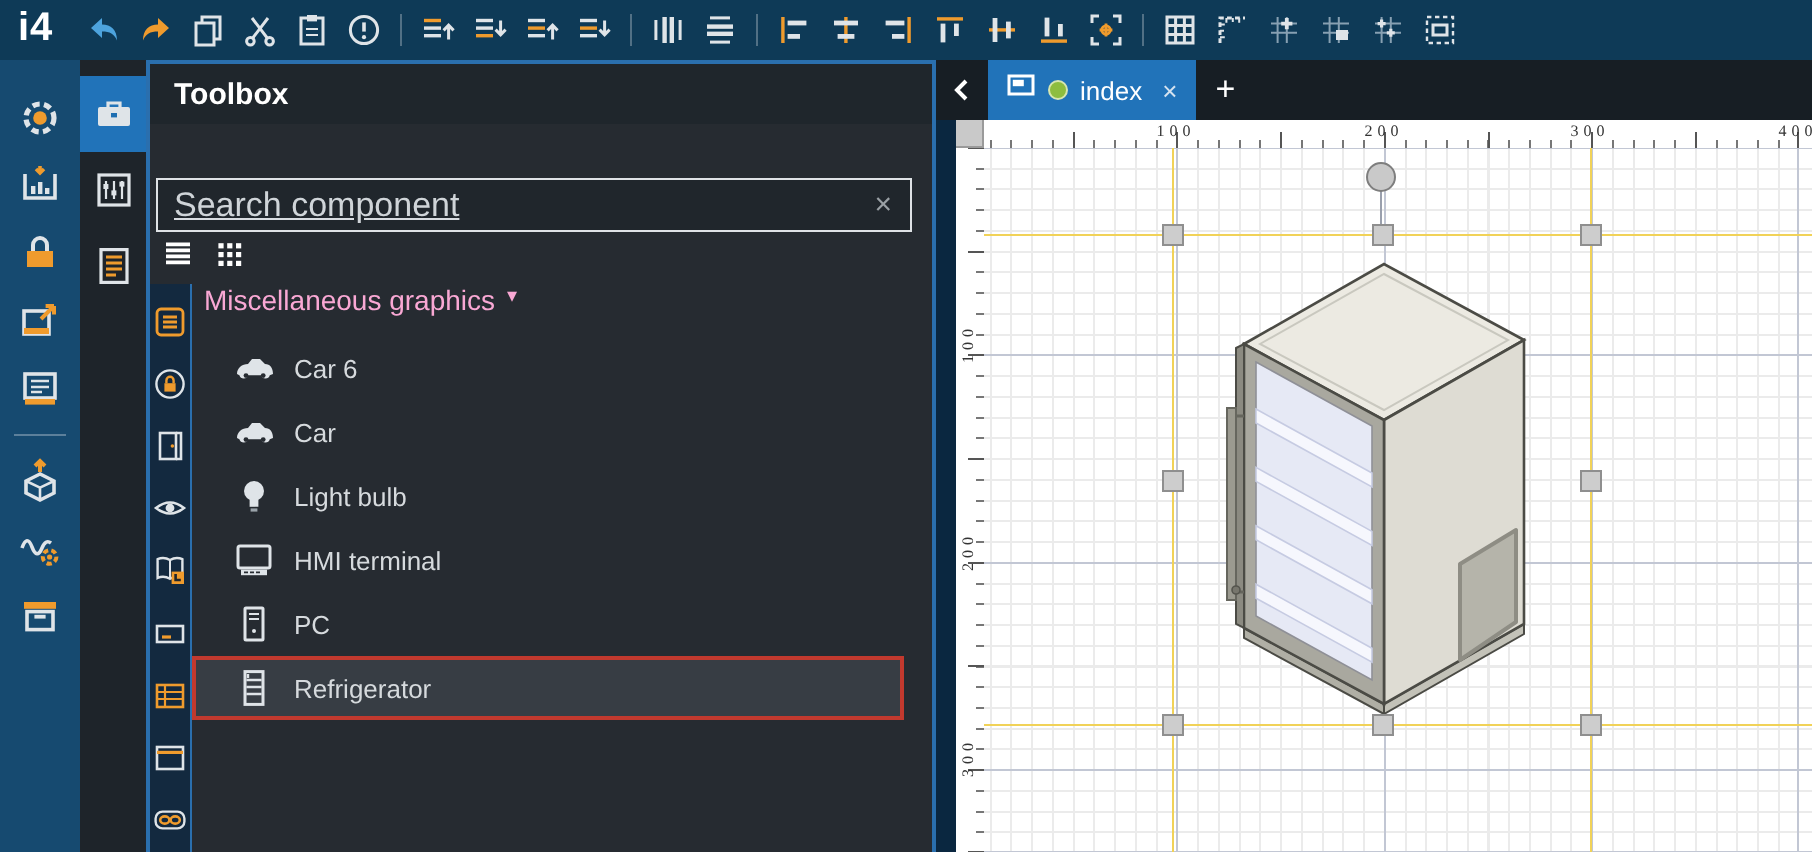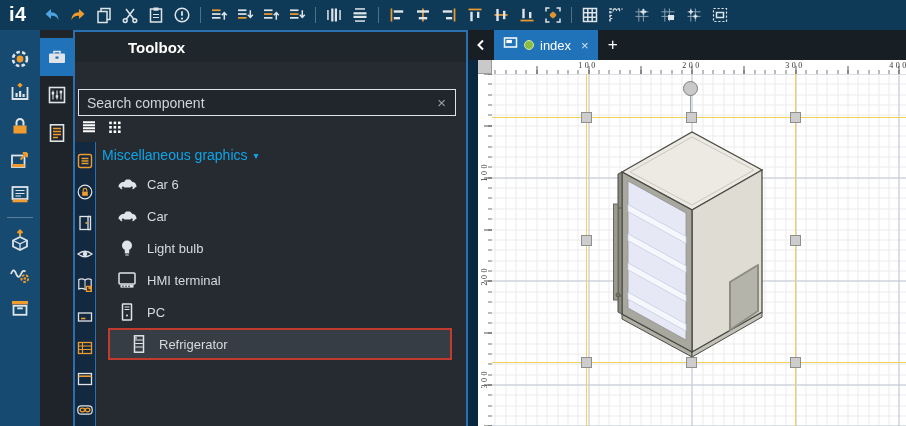--- a/index.html
+++ b/index.html
@@ -22,42 +22,42 @@
   
   #paneltabs { position:absolute; left:40px; top:30px; width:35px; bottom:0; background:#1e242a;
     border-right:2px solid #2a6fae; display:flex; flex-direction:column; padding-top:8px; }
   .ptab { width:33px; height:38px; display:flex; align-items:center; justify-content:center; cursor:pointer; }
   .ptab.active { background:#2173b9; }
 
   
   #toolbox { position:absolute; left:75px; top:30px; width:391px; bottom:0;
     background:#262b31; border-top:2px solid #2a6fae; }
   #tb-header { height:30px; background:#1f262c; display:flex; align-items:center; padding-left:12px; }
-  #tb-title { color:#fff; font-size:15px; font-weight:bold;margin-left:41px; }
+  #tb-title { color:#fff; font-size:15px; font-weight:bold; }
   #tb-search { position:absolute; left:3px; top:57px; width:378px; height:27px;
     border:1px solid #dfe3e6; background:#20262c; display:flex; align-items:center; }
   #tb-search input { flex:1; background:transparent; border:none; outline:none;
-    color:#d7dbe0; font-size:14px; padding:0 8px; font-family:"Liberation Sans", sans-serif; }
+    color:#d7dbe0; font-size:17px; padding:0 8px; font-family:"Liberation Sans", sans-serif;text-decoration:underline; }
   #tb-search input::placeholder { color:#cfd4d8; opacity:1; }
   #tb-search-clear { color:#9aa0a5; font-size:15px; padding:0 9px; cursor:pointer; }
   #tb-views { position:absolute; left:4px; top:86px; display:flex; gap:6px; }
   .vbtn { width:20px; height:18px; display:flex; align-items:center; justify-content:center; cursor:pointer; }
   #tb-body { position:absolute; left:0; top:110px; right:0; bottom:0; display:flex; }
   #cat-strip { width:21px; background:#13293f; border-right:1px solid #2a6fae;
     display:flex; flex-direction:column; align-items:center; padding-top:3px; flex:none; }
   .cat { width:21px; height:32px; display:flex; align-items:center; justify-content:center; cursor:pointer; }
   #comp-area { flex:1; background:#262b31; overflow:hidden; }
-  #group-header { height:26px; display:flex; align-items:center; padding-left:6px;
-    color:#0ea5e9; font-size:14px; cursor:pointer; }
+  #group-header { height:26px; display:flex; padding-left:6px;
+    color:#f9a8d4; font-size:14px; cursor:pointer; }
   #group-caret { margin-left:6px; font-size:10px; }
   .comp-row { height:32px; display:flex; align-items:center; padding-left:20px;
     margin-right:14px; cursor:pointer; }
   .comp-row .cicon { width:22px; display:flex; justify-content:center; }
   .comp-row .clabel { color:#d6dadd; font-size:13px; margin-left:9px; }
-  .comp-row.highlighted { background:#373d44; border:2px solid #c2392e; padding-left:18px;margin-left:12px; }
+  .comp-row.highlighted { background:#373d44; border:2px solid #c2392e; padding-left:18px; }
 
   
   #canvas { position:absolute; left:466px; top:30px; right:0; bottom:0;
     border-left:2px solid #2a6fae; background:#0a2740; }
   #tabbar { height:30px; background:#171e24; display:flex; align-items:stretch; }
   #back-btn { width:26px; display:flex; align-items:center; justify-content:center;
     color:#fff; cursor:pointer; }
   #doc-tab { background:#2173b9; display:flex; align-items:center; gap:6px; padding:0 9px; cursor:pointer; }
   #tab-dot { width:10px; height:10px; border-radius:50%; border:1px solid #d6e6b0; }
   #tab-label { color:#fff; font-size:13px; }

